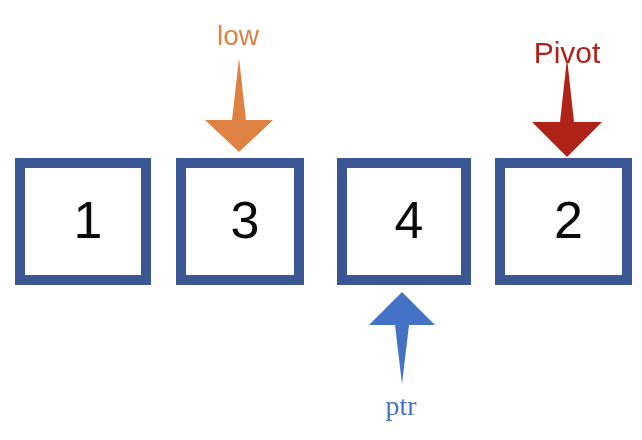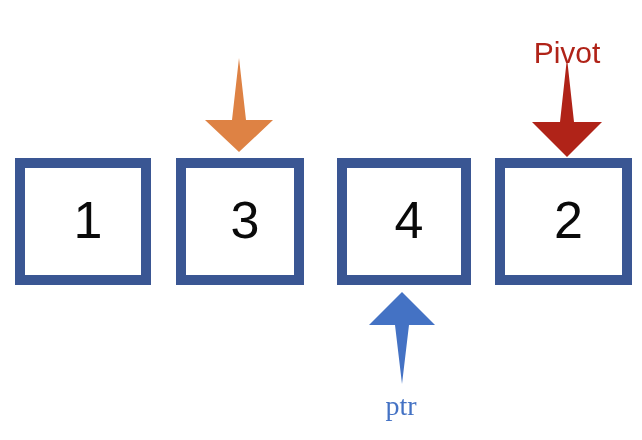--- a/index.html
+++ b/index.html
@@ -69,20 +69,21 @@
   </div>
 
   <div class="box" style="left:337px; top:158px; width:134px; height:127px; border-width:10px; border-color:#3A5693;">
     <span class="box-value">4</span>
   </div>
 
   <div class="box" style="left:495px; top:158px; width:137px; height:127px; border-width:10px; border-color:#3A5693;">
     <span class="box-value">2</span>
   </div>
 
+  <div class="arrow-label" style="left:200px; top:22px; width:76px; color:#DE8244; font-size:28px;">low</div>
   <div class="arrow" style="left:205px; top:58px; width:68px; height:94px;">
     <svg viewBox="0 0 68 94" preserveAspectRatio="none" aria-hidden="true">
       <polygon points="34,0 41,62 68,62 34,94 0,62 27,62" fill="#DE8244"></polygon>
     </svg>
   </div>
 
   <div class="arrow-label" style="left:521px; top:20px; width:92px; color:#B02318; font-size:30px;margin-top:18px;">Pivot</div>
   <div class="arrow" style="left:532px; top:58px; width:70px; height:99px;">
     <svg viewBox="0 0 70 99" preserveAspectRatio="none" aria-hidden="true">
       <polygon points="35,0 42,64 70,64 35,99 0,64 28,64" fill="#B02318"></polygon>

